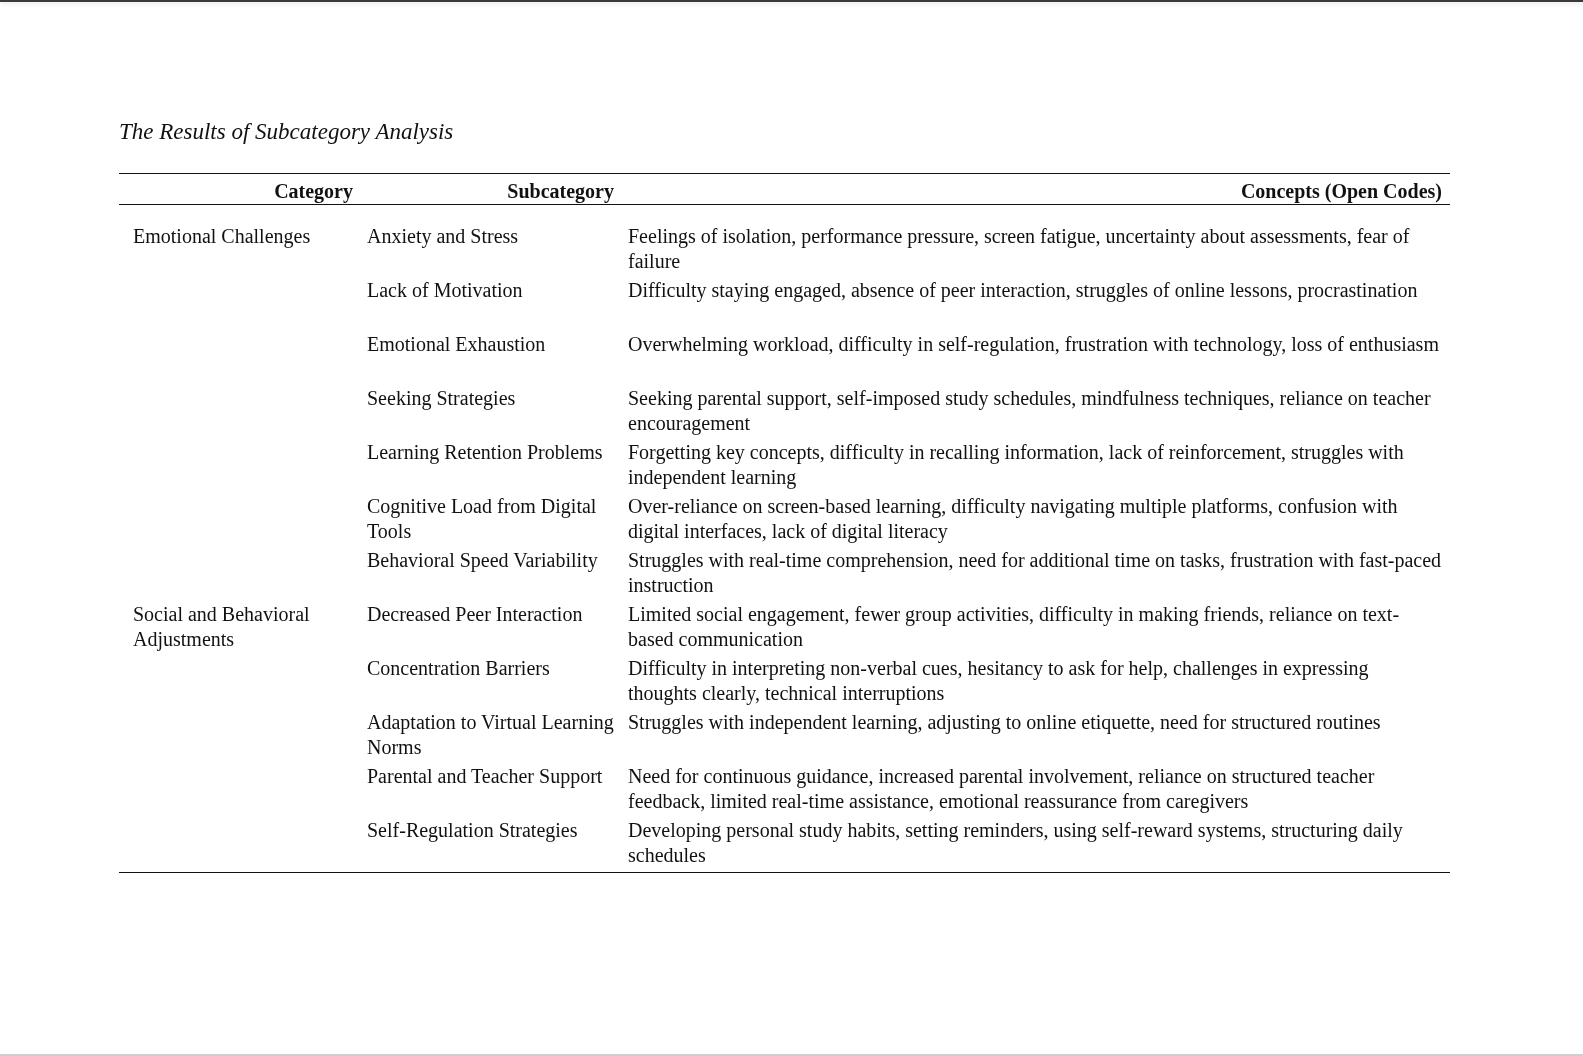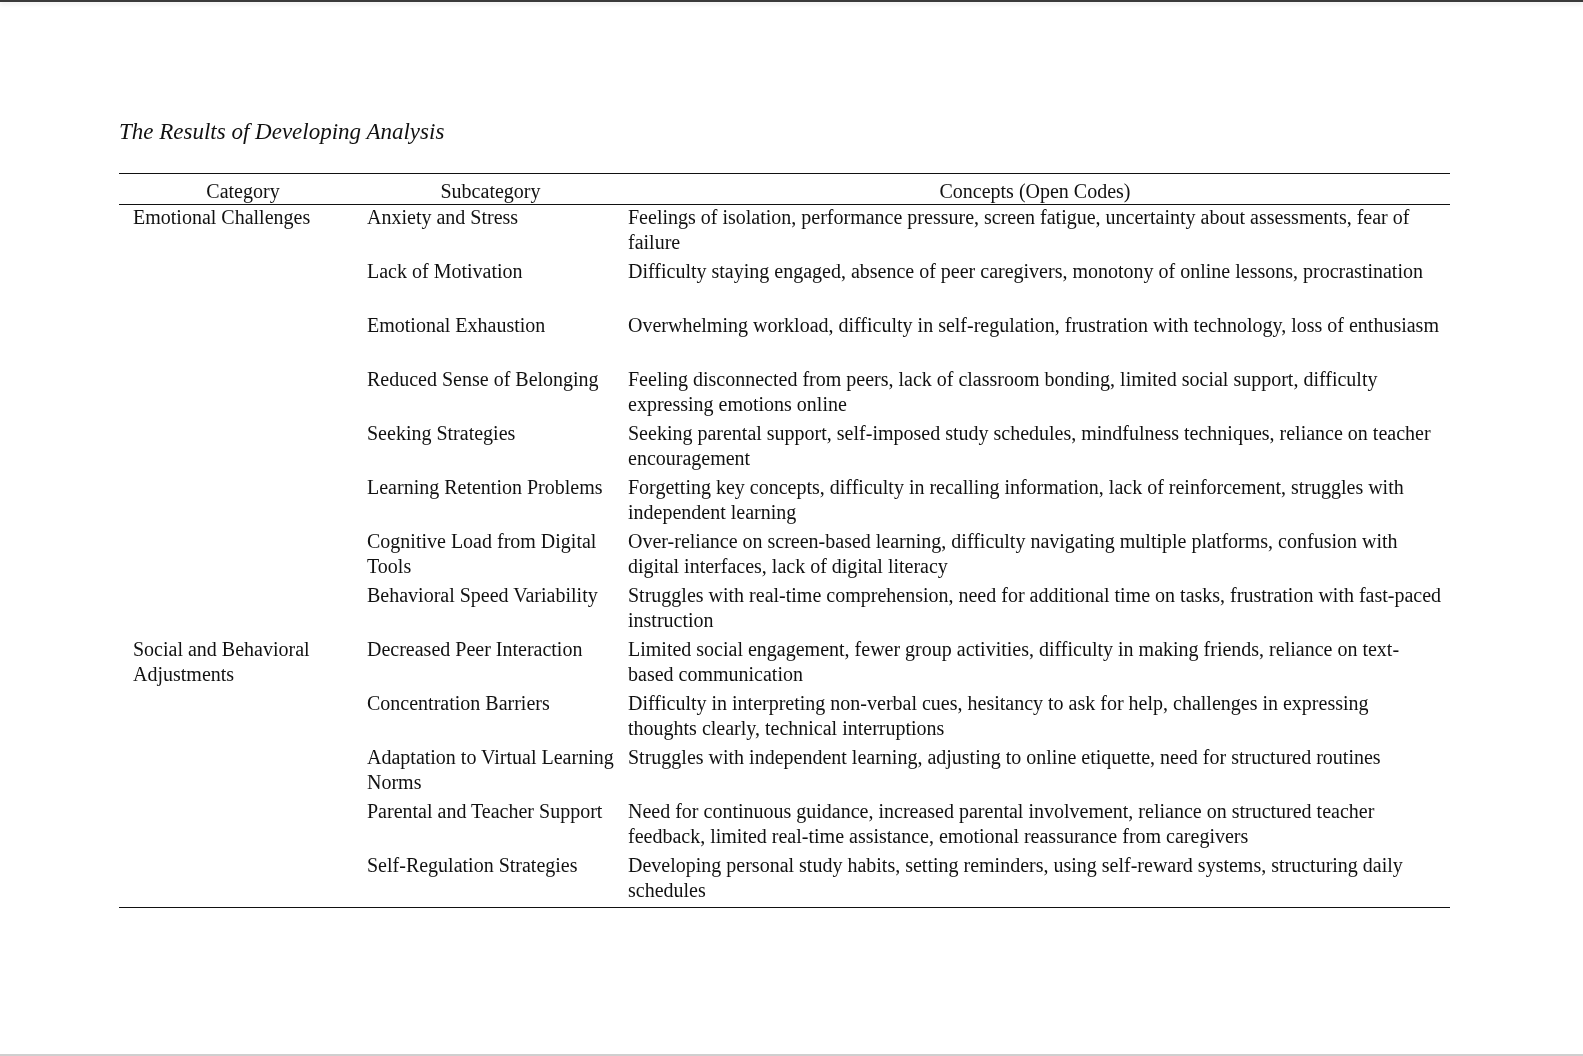--- a/index.html
+++ b/index.html
@@ -50,72 +50,67 @@
       line-height: 24.5px;
     }
     .results-table thead tr {
       border-top: 1.5px solid #111;
       border-bottom: 1.5px solid #111;
     }
     .results-table tbody {
       border-bottom: 1.5px solid #111;
     }
     .results-table th {
-      font-weight: normal;
-      text-align: center;
+      font-weight: bold;
+      text-align: right;
       padding: 5px 0 0 14px;
       height: 25px;
       vertical-align: top;
     }
     .results-table td {
       vertical-align: top;
       padding: 0 0 0 14px;
     }
     .col-category { width: 220px; }
     .col-subcategory { width: 247px; }
     .col-concepts { width: auto; padding-right: 8px !important; }
     .row-tall td { height: 54px; }
-    .row-first td { padding-top: 0; }
+    .row-first td { padding-top: 19px; }
     .last-row td { padding-bottom: 0; }
   </style>
 </head>
 <body>
 
 <div class="top-edge"></div>
 
-<h1 class="table-title">The Results of Developing Analysis</h1>
+<h1 class="table-title">The Results of Subcategory Analysis</h1>
 
 <table class="results-table">
   <thead>
     <tr>
       <th class="col-category">Category</th>
       <th class="col-subcategory">Subcategory</th>
       <th class="col-concepts">Concepts (Open Codes)</th>
     </tr>
   </thead>
   <tbody>
     <tr class="row-tall row-first">
       <td class="col-category">Emotional Challenges</td>
       <td class="col-subcategory">Anxiety and Stress</td>
       <td class="col-concepts">Feelings of isolation, performance pressure, screen fatigue, uncertainty about assessments, fear of failure</td>
     </tr>
     <tr class="row-tall">
       <td class="col-category"></td>
       <td class="col-subcategory">Lack of Motivation</td>
-      <td class="col-concepts">Difficulty staying engaged, absence of peer caregivers, monotony of online lessons, procrastination</td>
+      <td class="col-concepts">Difficulty staying engaged, absence of peer interaction, struggles of online lessons, procrastination</td>
     </tr>
     <tr class="row-tall">
       <td class="col-category"></td>
       <td class="col-subcategory">Emotional Exhaustion</td>
       <td class="col-concepts">Overwhelming workload, difficulty in self-regulation, frustration with technology, loss of enthusiasm</td>
-    </tr>
-    <tr class="row-tall">
-      <td class="col-category"></td>
-      <td class="col-subcategory">Reduced Sense of Belonging</td>
-      <td class="col-concepts">Feeling disconnected from peers, lack of classroom bonding, limited social support, difficulty expressing emotions online</td>
     </tr>
     <tr class="row-tall">
       <td class="col-category"></td>
       <td class="col-subcategory">Seeking Strategies</td>
       <td class="col-concepts">Seeking parental support, self-imposed study schedules, mindfulness techniques, reliance on teacher encouragement</td>
     </tr>
     <tr class="row-tall">
       <td class="col-category"></td>
       <td class="col-subcategory">Learning Retention Problems</td>
       <td class="col-concepts">Forgetting key concepts, difficulty in recalling information, lack of reinforcement, struggles with independent learning</td>

